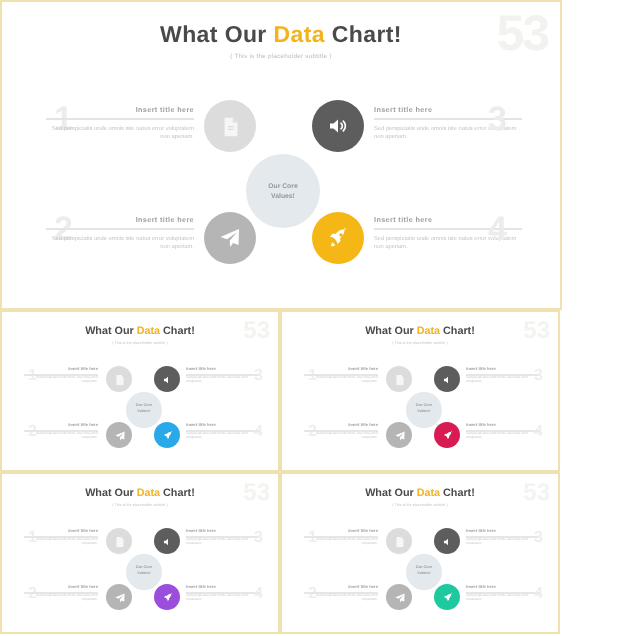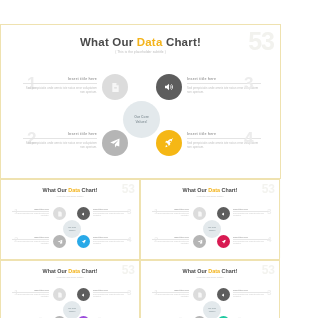--- a/index.html
+++ b/index.html
@@ -1,19 +1,19 @@
 <!DOCTYPE html>
 <html><head>
 <meta charset="utf-8">
 <style>
   html,body{margin:0;padding:0;background:#ffffff;}
   body{width:281px;height:318px;overflow:hidden;
        font-family:"Liberation Sans","DejaVu Sans",sans-serif;}
 
-  .page{position:relative;width:281px;height:234px;background:#fdfdfb;margin-top:24px;}
+  .page{position:relative;width:281px;height:234px;background:#fdfdfb;}
 
   
   .slide{position:relative;background:#ffffff;border:1px solid #efe2b0;
          box-sizing:border-box;overflow:hidden;}
 
   
   .hero{position:absolute;left:0;top:0;width:281px;height:155px;}
 
   .hero .title{position:absolute;left:0;right:0;top:11px;text-align:center;
                font-size:11.5px;font-weight:bold;color:#4a4a4a;letter-spacing:.2px;}

